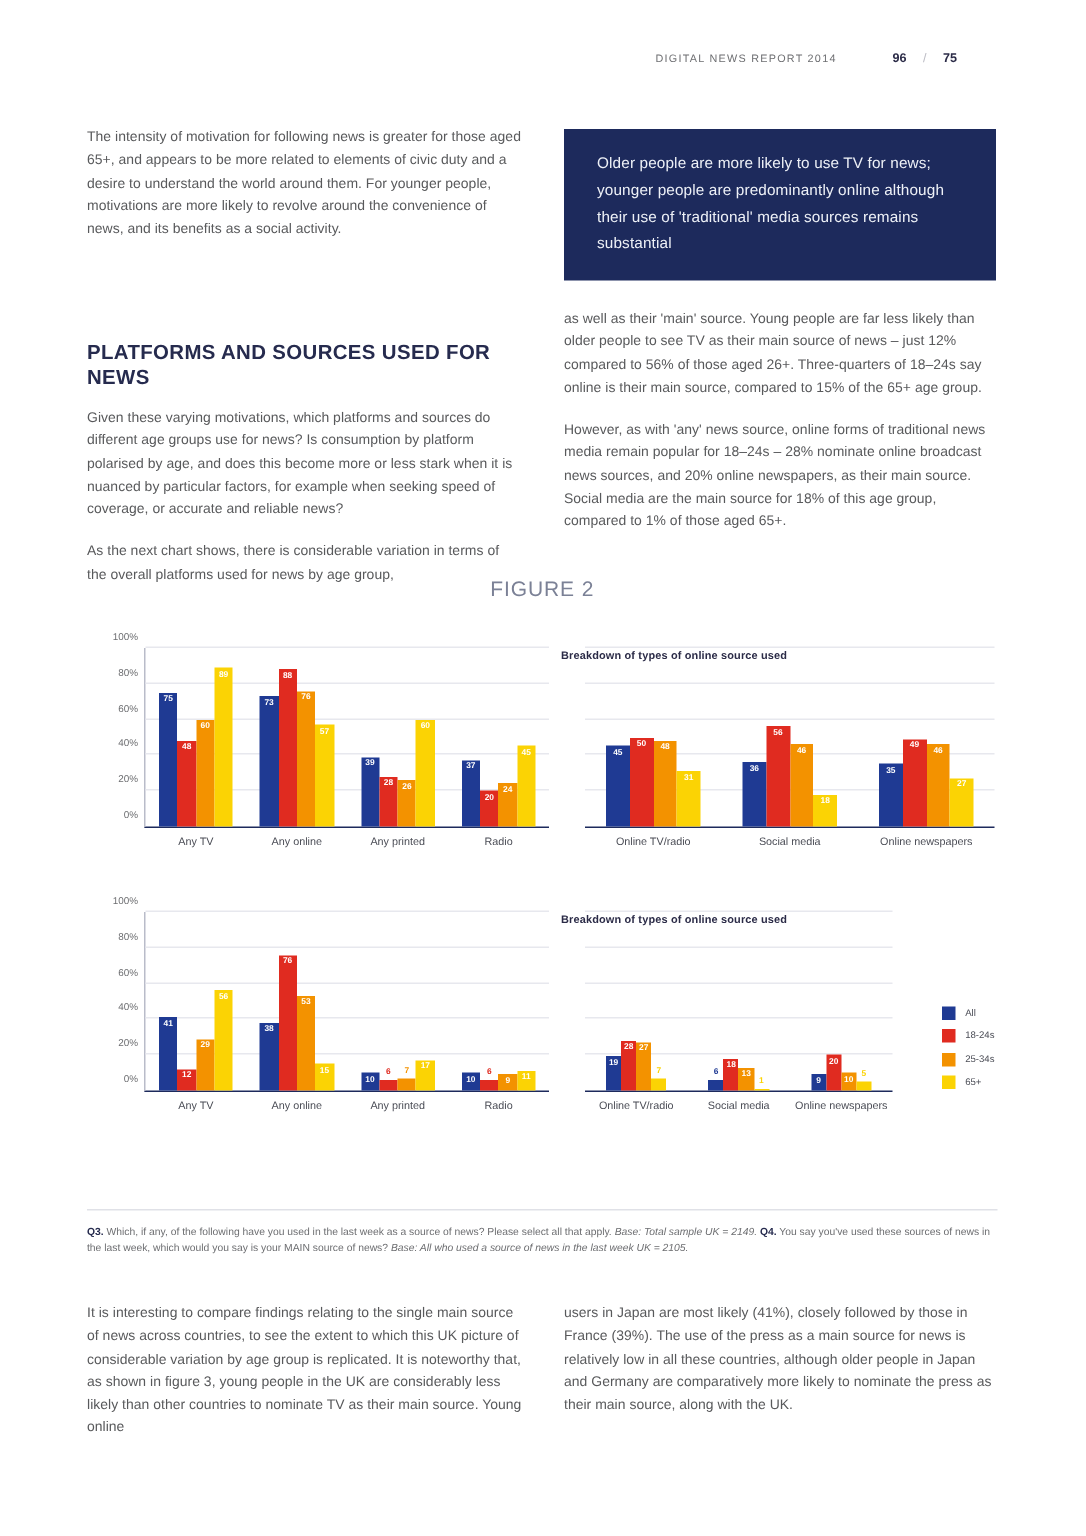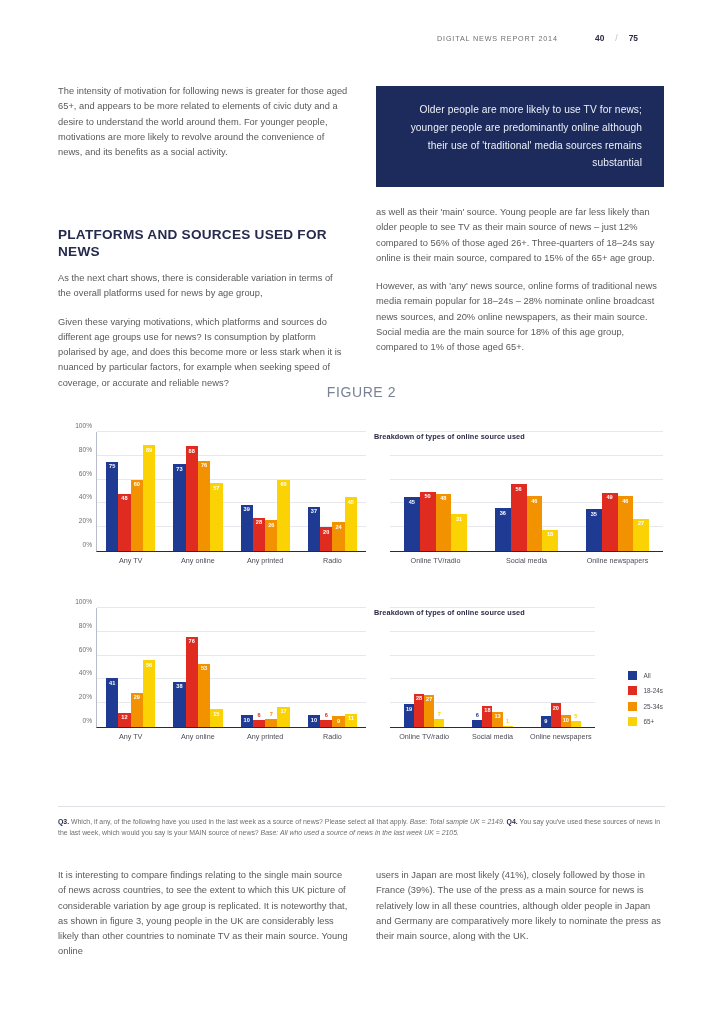--- a/index.html
+++ b/index.html
@@ -99,21 +99,21 @@
     box-sizing: border-box;
     display: flex;
     align-items: center;
     justify-content: center;
     padding: 10px 22px;
   }
   .callout-text {
     color: #eef1f7;
     font-size: 10.2px;
     line-height: 17.6px;
-    text-align: right;
+    text-align: left;
     letter-spacing: 0.1px;
   }
 
   
   .figure-wrap {
     position: absolute;
     left: 58px;
     top: 383px;
     width: 607px;
   }
@@ -297,38 +297,38 @@
   }
 </style>
 </head>
 <body>
 
 <div class="page">
 
   <div class="page-header">
     <span class="hdr-title">DIGITAL NEWS REPORT 2014</span>
     <span class="hdr-pages">
-      <span>40</span>
+      <span>96</span>
       <span class="hdr-sep">/</span>
       <span>75</span>
     </span>
   </div>
 
   <div class="col-left intro-left">
     <p class="body">The intensity of motivation for following news is greater for those aged 65+, and appears to be more related to elements of civic duty and a desire to understand the world around them. For younger people, motivations are more likely to revolve around the convenience of news, and its benefits as a social activity.</p>
   </div>
 
   <div class="callout">
     <div class="callout-text">Older people are more likely to use TV for news; younger people are predominantly online although their use of 'traditional' media sources remains substantial</div>
   </div>
 
   <div class="col-left section-block">
     <h2 class="section-title">PLATFORMS AND SOURCES USED FOR NEWS</h2>
+    <p class="body">Given these varying motivations, which platforms and sources do different age groups use for news? Is consumption by platform polarised by age, and does this become more or less stark when it is nuanced by particular factors, for example when seeking speed of coverage, or accurate and reliable news?</p>
     <p class="body">As the next chart shows, there is considerable variation in terms of the overall platforms used for news by age group,</p>
-    <p class="body">Given these varying motivations, which platforms and sources do different age groups use for news? Is consumption by platform polarised by age, and does this become more or less stark when it is nuanced by particular factors, for example when seeking speed of coverage, or accurate and reliable news?</p>
   </div>
 
   <div class="col-right right-body">
     <p class="body">as well as their 'main' source. Young people are far less likely than older people to see TV as their main source of news – just 12% compared to 56% of those aged 26+. Three-quarters of 18–24s say online is their main source, compared to 15% of the 65+ age group.</p>
     <p class="body">However, as with 'any' news source, online forms of traditional news media remain popular for 18–24s – 28% nominate online broadcast news sources, and 20% online newspapers, as their main source. Social media are the main source for 18% of this age group, compared to 1% of those aged 65+.</p>
   </div>
 
   <div class="figure-wrap">
     <p class="fig-sub">FIGURE 2</p>
 

